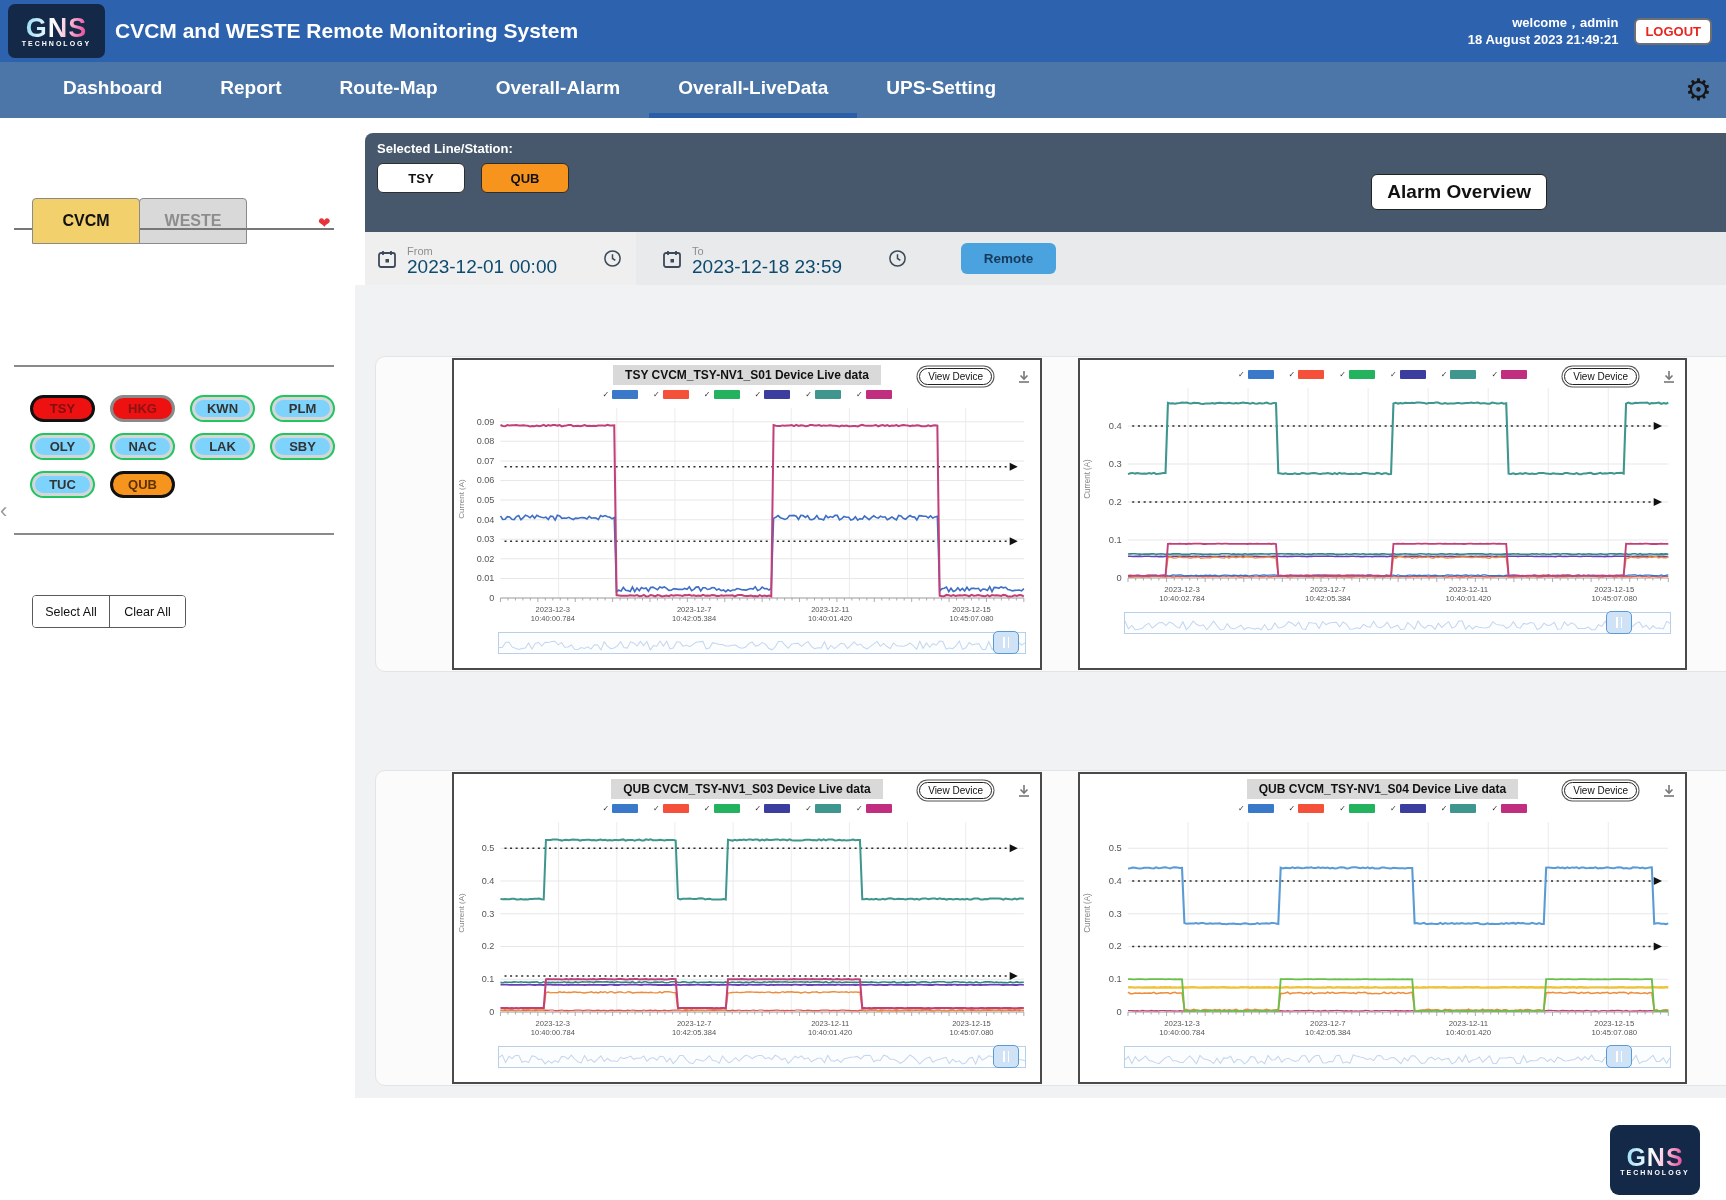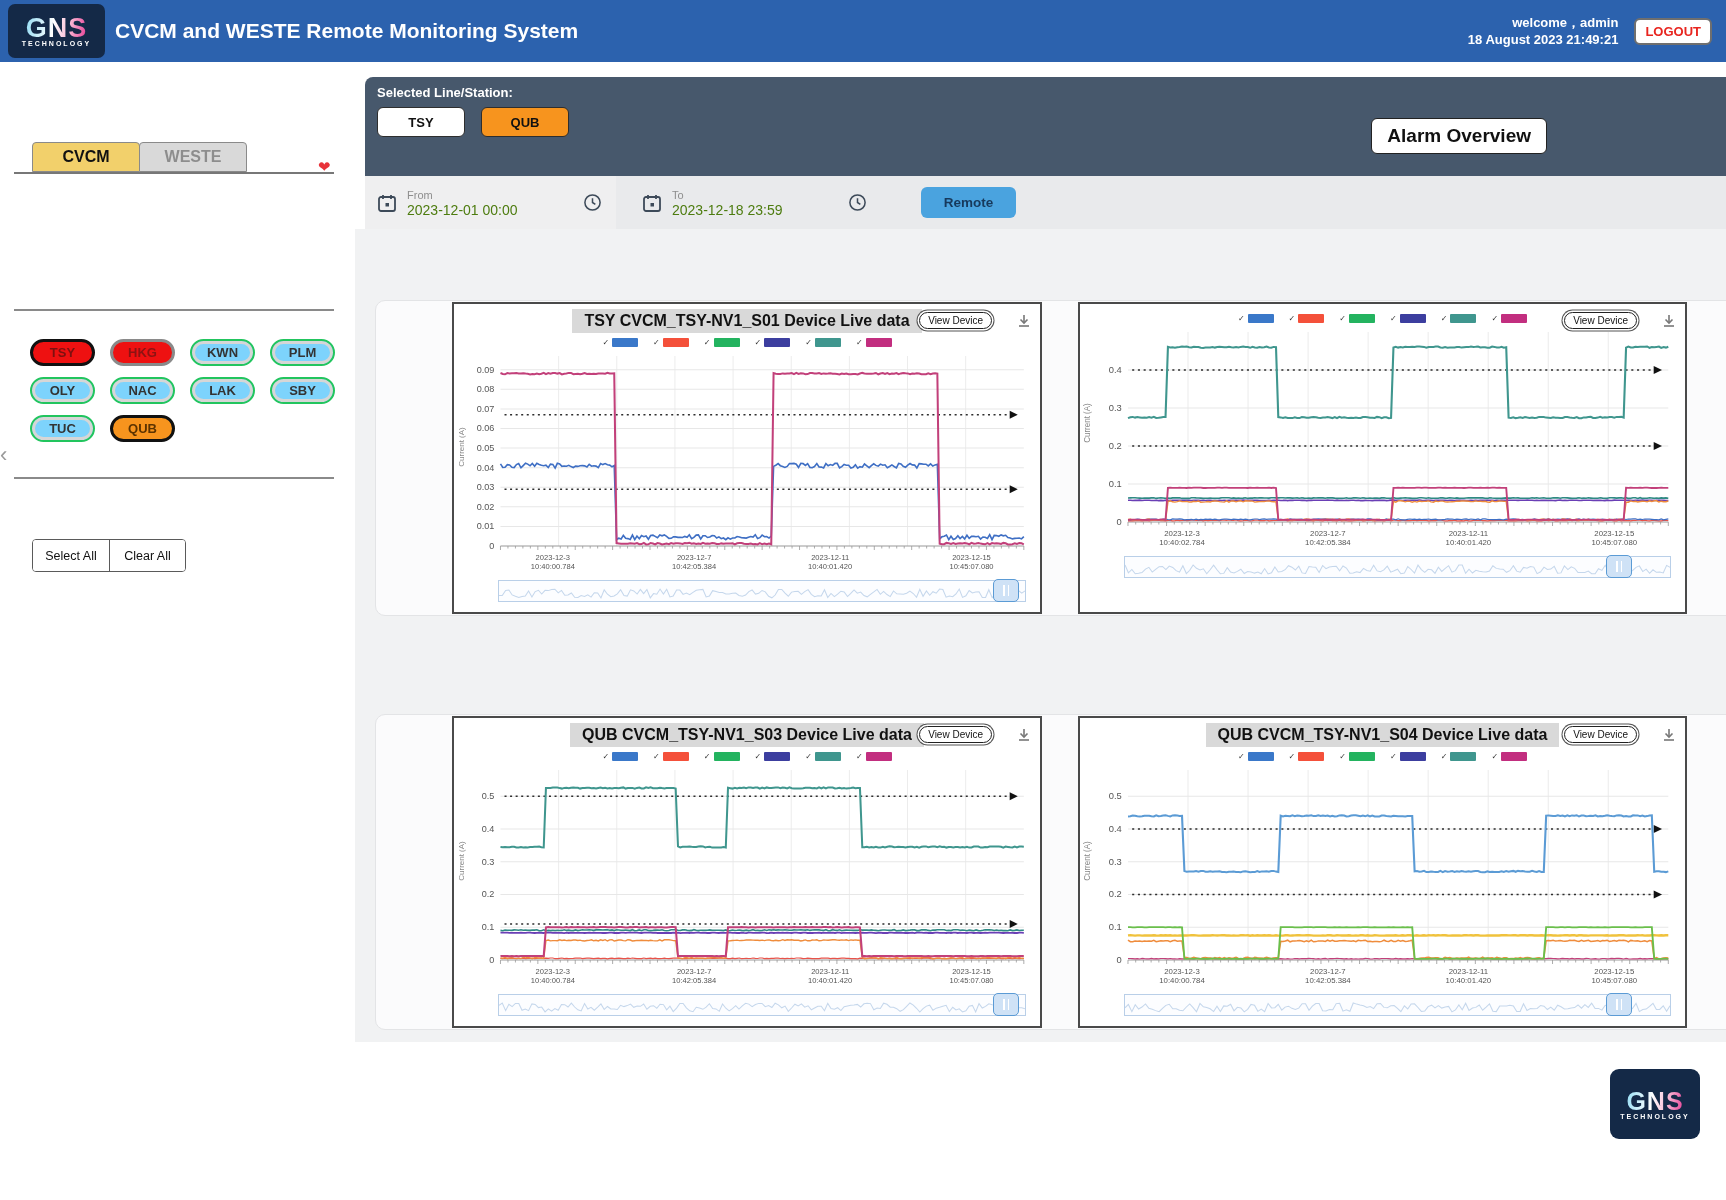--- a/index.html
+++ b/index.html
@@ -27,21 +27,21 @@
     cursor:pointer; border-bottom:5px solid transparent; }
   .nav-item.active { border-bottom:5px solid #2a5fa8; }
   .nav-gear { position:absolute; right:14px; top:8px; font-size:30px; color:#161616; cursor:pointer; line-height:40px; }
 
   
   .content-row { flex:1; display:flex; min-height:0; }
 
   
   .sidebar { width:355px; background:#fff; position:relative; flex:0 0 auto; }
   .side-tabs { position:absolute; top:80px; left:32px; display:flex; }
-  .side-tab { width:108px; height:30px; display:flex; align-items:center; justify-content:center;
+  .side-tab { width:108px; height:46px; display:flex; align-items:center; justify-content:center;
     font-size:16px; font-weight:bold; border:1px solid #8a8a8a; border-radius:4px 4px 0 0; cursor:pointer; }
   .side-tab.active { background:#f2d06b; color:#111; z-index:2; }
   .side-tab.inactive { background:#d9d9d9; color:#8d8d8d; margin-left:-1px; }
   .tabs-underline { position:absolute; top:110px; left:14px; width:320px; border-top:2px solid #777; }
   .heart-icon { position:absolute; top:96px; left:318px; color:#e8333a; font-size:15px; }
   .lines-grid { position:absolute; top:136px; left:30px; width:300px; display:flex; flex-wrap:wrap; gap:11px 16px; }
   .line-btn { width:64px; height:27px; border:2px solid #111; border-radius:6px; background:#fff;
     font-size:13px; font-weight:bold; color:#111; display:flex; align-items:center; justify-content:center;
     cursor:pointer; box-shadow: inset 0 0 0 4px var(--lc); }
   .line-btn.filled { background:var(--lc); color:#8a4d00; }
@@ -73,33 +73,33 @@
   .sel-btn.orange { background:#f7941e; color:#111; }
   .alarm-overview-btn { position:absolute; right:179px; bottom:22px; background:#fff; color:#111;
     border:1px solid #222; border-radius:6px; font-size:19px; font-weight:bold; padding:6px 15px; cursor:pointer; }
 
   .filter-row { margin-left:10px; height:53px; background:#e9eaec; display:flex; align-items:center; }
   .dt-group { display:flex; align-items:center; height:100%; padding:0 14px 0 12px; background:#efeff0; }
   .dt-group.to { background:#e9eaec; }
   .dt-icon { width:20px; height:20px; margin-right:10px; flex:0 0 auto; }
   .dt-texts { display:flex; flex-direction:column; line-height:15px; min-width:130px; }
   .dt-label { font-size:11px; color:#8e8e8e; }
-  .dt-value { font-size:14px; color:#4d7c0f; }
+  .dt-value { font-size:19px; color:#0c4a6e; }
   .clock-icon { width:19px; height:19px; margin-left:46px; }
   .search-btn { margin-left:40px; width:95px; height:31px; background:#4aa3df; border:none; border-radius:6px;
     color:#17395c; font-size:13.5px; font-weight:bold; cursor:pointer; }
 
   .charts-wrap { flex:0 0 auto; background:#f1f2f3; padding:73px 0 14px 10px; position:relative; }
   .row-band { position:absolute; left:20px; width:1525px; height:316px; background:#fbfbfc;
     border:1px solid #e3e4e6; border-radius:10px; }
   .charts-grid { position:relative; display:grid; grid-template-columns:590px 609px; column-gap:36px;
     row-gap:102px; margin-left:87px; }
   .chart-card { height:312px; background:#fff; border:2px solid #4a4a4a; position:relative; padding-top:5px; }
   .chart-title-row { display:flex; justify-content:center; }
-  .chart-title { background:#d9d9d9; color:#111; font-size:16px; font-weight:bold; padding:3px 12px; }
+  .chart-title { background:#d9d9d9; color:#111; font-size:12px; font-weight:bold; padding:3px 12px; }
   .view-device-btn { position:absolute; top:8px; right:48px; background:#fff; border:1.5px solid #222;
     border-radius:10px; box-shadow:0 0 0 1.5px #fff, 0 0 0 2.5px #555; font-size:10px; color:#111;
     padding:2px 8px; cursor:pointer; }
   .dl-icon { position:absolute; top:10px; right:9px; width:14px; height:14px; cursor:pointer; }
   .legend-row { display:flex; justify-content:center; gap:15px; margin-top:4px; height:11px; }
   .legend-item { display:flex; align-items:center; gap:3px; }
   .legend-check { font-size:8px; color:#333; line-height:8px; }
   .legend-chip { width:26px; height:9px; border-radius:1px; }
   .plot-svg { display:block; width:100%; height:230px; }
   .navigator { position:relative; margin:2px 14px 0 44px; height:22px; border:1px solid #b9cfe8;
@@ -129,20 +129,31 @@
     <div class="app-title">CVCM and WESTE Remote Monitoring System</div>
     <div class="top-right">
       <div class="welcome-block">
         <div>welcome，admin</div>
         <div>18 August 2023  21:49:21</div>
       </div>
       <button class="logout-btn">LOGOUT</button>
     </div>
   </header>
 
+  <nav class="navbar">
+    <div id="nav-items" style="display:flex; margin-left:34px;">
+        <div class="nav-item">Dashboard</div>
+        <div class="nav-item">Report</div>
+        <div class="nav-item">Route-Map</div>
+        <div class="nav-item">Overall-Alarm</div>
+        <div class="nav-item active">Overall-LiveData</div>
+        <div class="nav-item">UPS-Setting</div>
+      </div>
+    <span class="nav-gear">⚙</span>
+  </nav>
 
   <div class="content-row">
 
     <aside class="sidebar">
       <div class="side-tabs" id="side-tabs">
           <div class="side-tab active">CVCM</div>
           <div class="side-tab inactive">WESTE</div>
         </div>
       <div class="tabs-underline"></div>
       <span class="heart-icon">❤</span>

